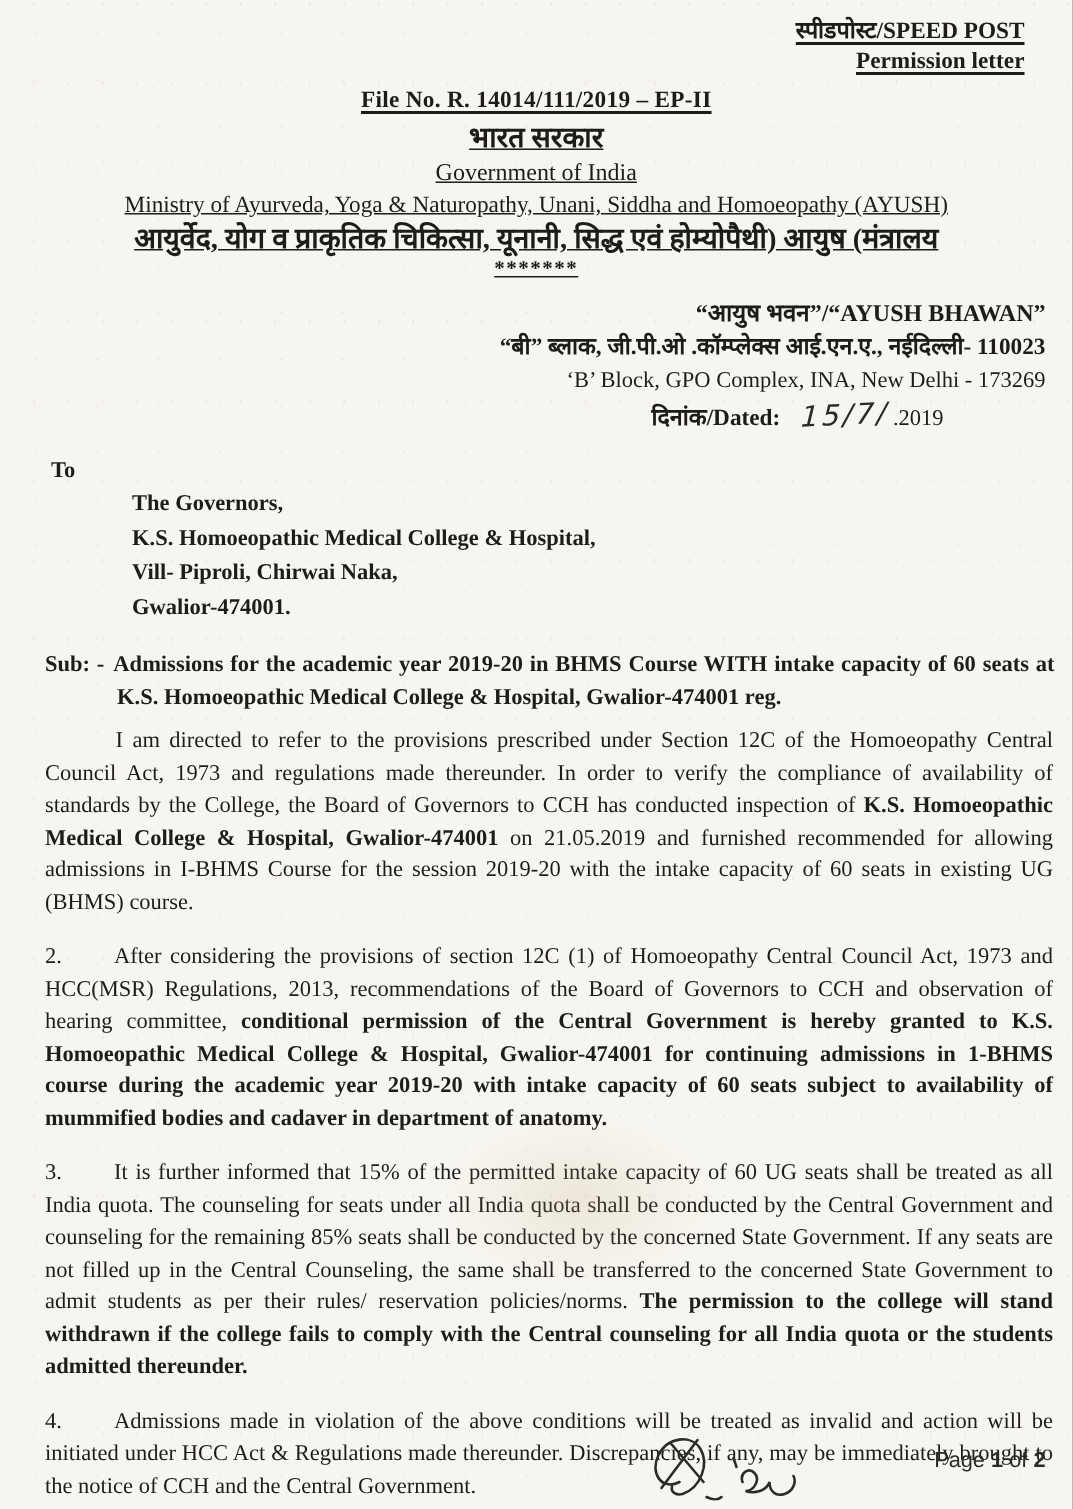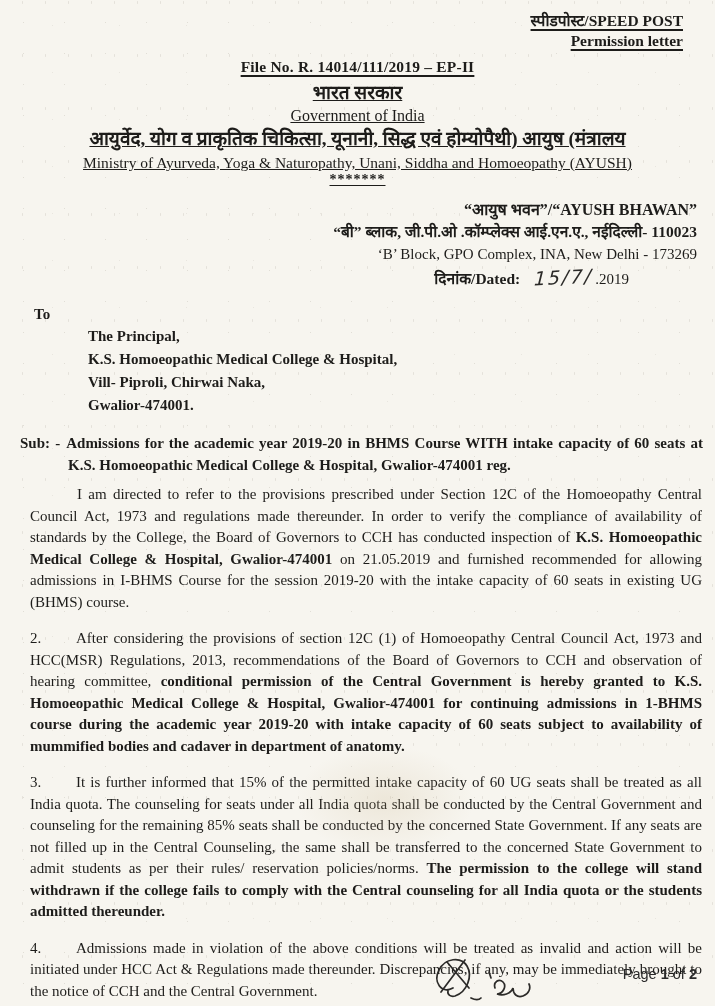--- a/index.html
+++ b/index.html
@@ -45,21 +45,21 @@
     font-family:"DejaVu Sans", sans-serif;
     font-size:19px;font-weight:400;font-style:italic;
     transform:rotate(-3deg) skewX(-6deg);
     color:#2b2a28;
     margin:0 2px 0 14px;
     letter-spacing:2px;
   }
   .to-label{margin:16px 0 0 34px;font-weight:700;}
   .recipient{margin:2px 0 0 88px;font-weight:700;line-height:23px;}
   .subject{
-    margin:15px 12px 0 20px;font-weight:700;line-height:22px;
+    margin:15px 12px 0 30px;font-weight:700;line-height:22px;
     padding-left:48px;text-indent:-48px;text-align:justify;
   }
   .subject .lbl{padding-right:6px;}
   .salutation{margin:15px 0 0 30px;}
   .para{
     margin:0 13px 0 30px;text-align:justify;line-height:21.5px;
   }
   .p-first{text-indent:47px;margin-top:8px;}
   .p-n{margin-top:15px;}
   .num{display:inline-block;width:46px;text-indent:0;}
@@ -82,36 +82,36 @@
   <div class="right-line">
     <span class="u">Permission letter</span>
   </div>
 
   <div class="file-no">
     <span class="u">File No. R. 14014/111/2019 – EP-II</span>
   </div>
 
   <div class="c govt-hi hi">भारत सरकार</div>
   <div class="c govt-en">Government of India</div>
+  <div class="c ministry-en">Ministry of Ayurveda, Yoga &amp; Naturopathy, Unani, Siddha and Homoeopathy (AYUSH)</div>
   <div class="c ministry-hi hi">आयुर्वेद, योग व प्राकृतिक चिकित्सा, यूनानी, सिद्ध एवं होम्योपैथी) आयुष (मंत्रालय</div>
-  <div class="c ministry-en">Ministry of Ayurveda, Yoga &amp; Naturopathy, Unani, Siddha and Homoeopathy (AYUSH)</div>
   <div class="c stars b">*******</div>
 
   <div class="office">
     <div class="hi" style="font-size:16px;">“आयुष भवन”/“AYUSH BHAWAN”</div>
     <div class="hi" style="font-size:15.5px;">“बी” ब्लाक, जी.पी.ओ .कॉम्प्लेक्स आई.एन.ए., नईदिल्ली- 110023</div>
     <div class="en">‘B’ Block, GPO Complex, INA, New Delhi - 173269</div>
     <div class="dated-line">
       <span class="hi" style="font-size:15.5px;text-align:center;">दिनांक/Dated:</span><span class="handwritten">15/7/</span><span>.2019</span>
     </div>
   </div>
 
   <div class="to-label">To</div>
   <div class="recipient">
-    <div>The Principal,</div>
+    <div>The Governors,</div>
     <div>K.S. Homoeopathic Medical College &amp; Hospital,</div>
     <div>Vill- Piproli, Chirwai Naka,</div>
     <div>Gwalior-474001.</div>
   </div>
 
   <div class="subject">
     <span class="lbl">Sub: -</span><span>Admissions for the academic year 2019-20 in BHMS Course WITH intake capacity of 60 seats at K.S. Homoeopathic Medical College &amp; Hospital, Gwalior-474001 reg.</span>
   </div>
 
 

